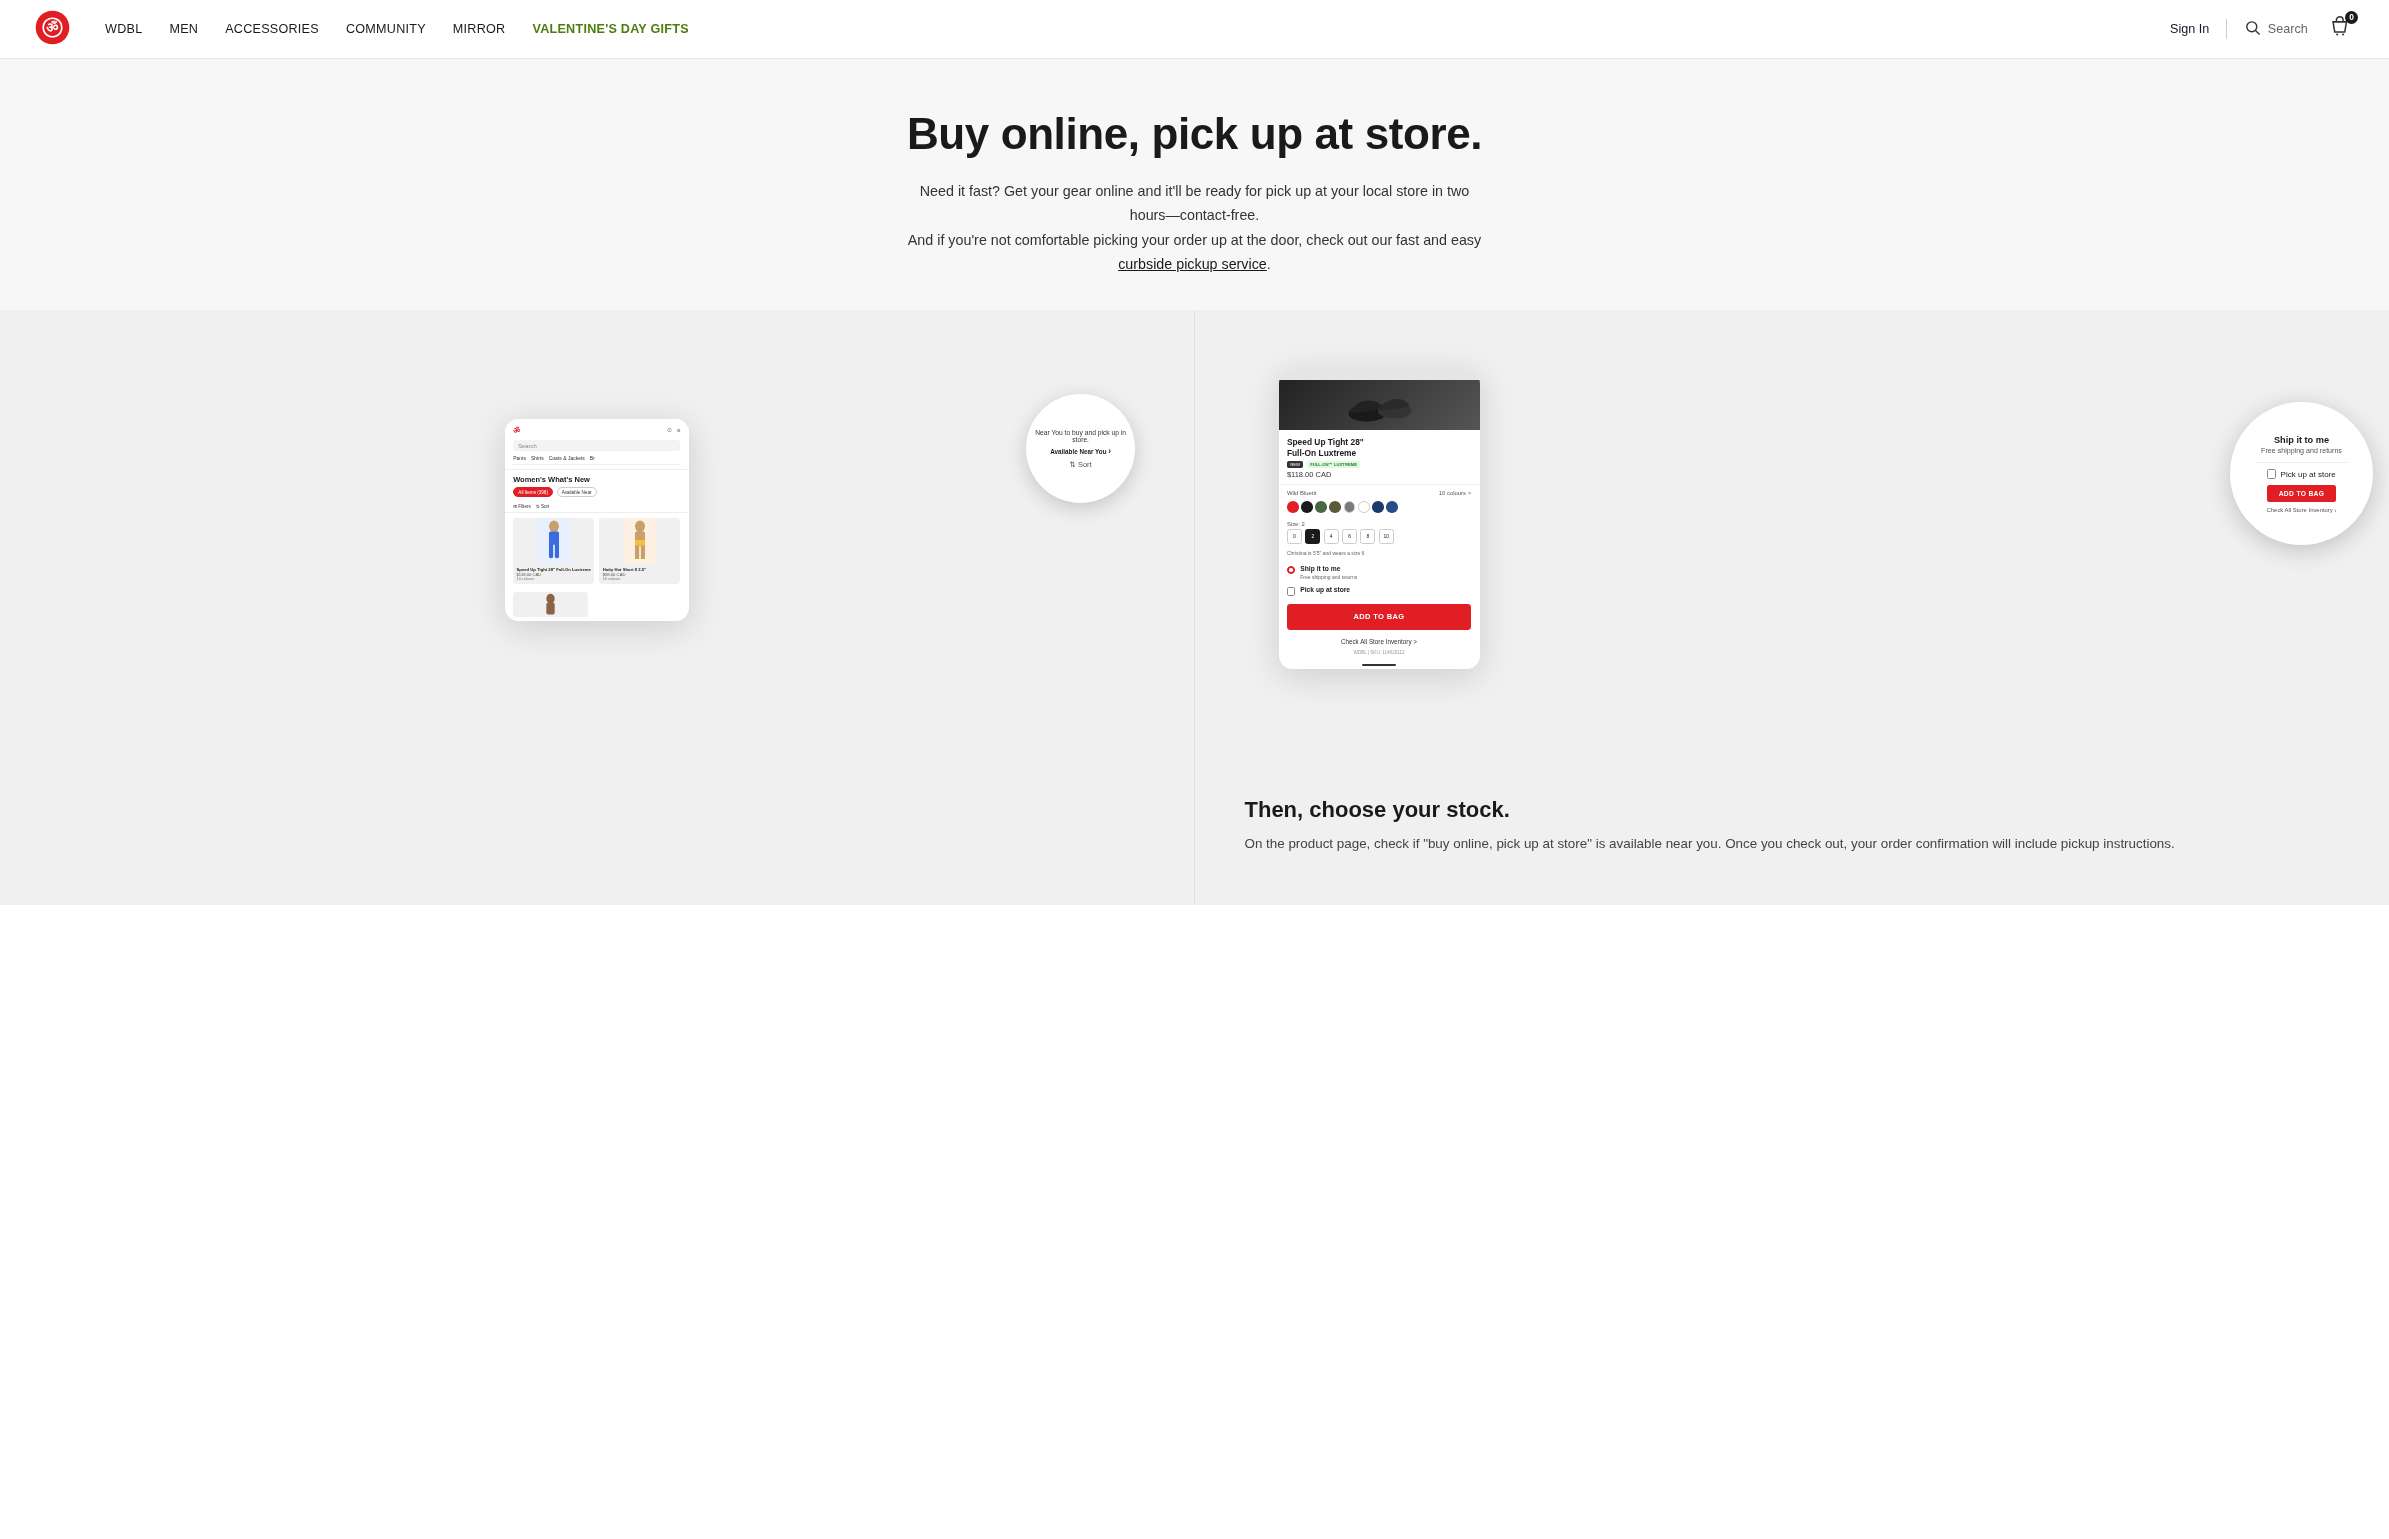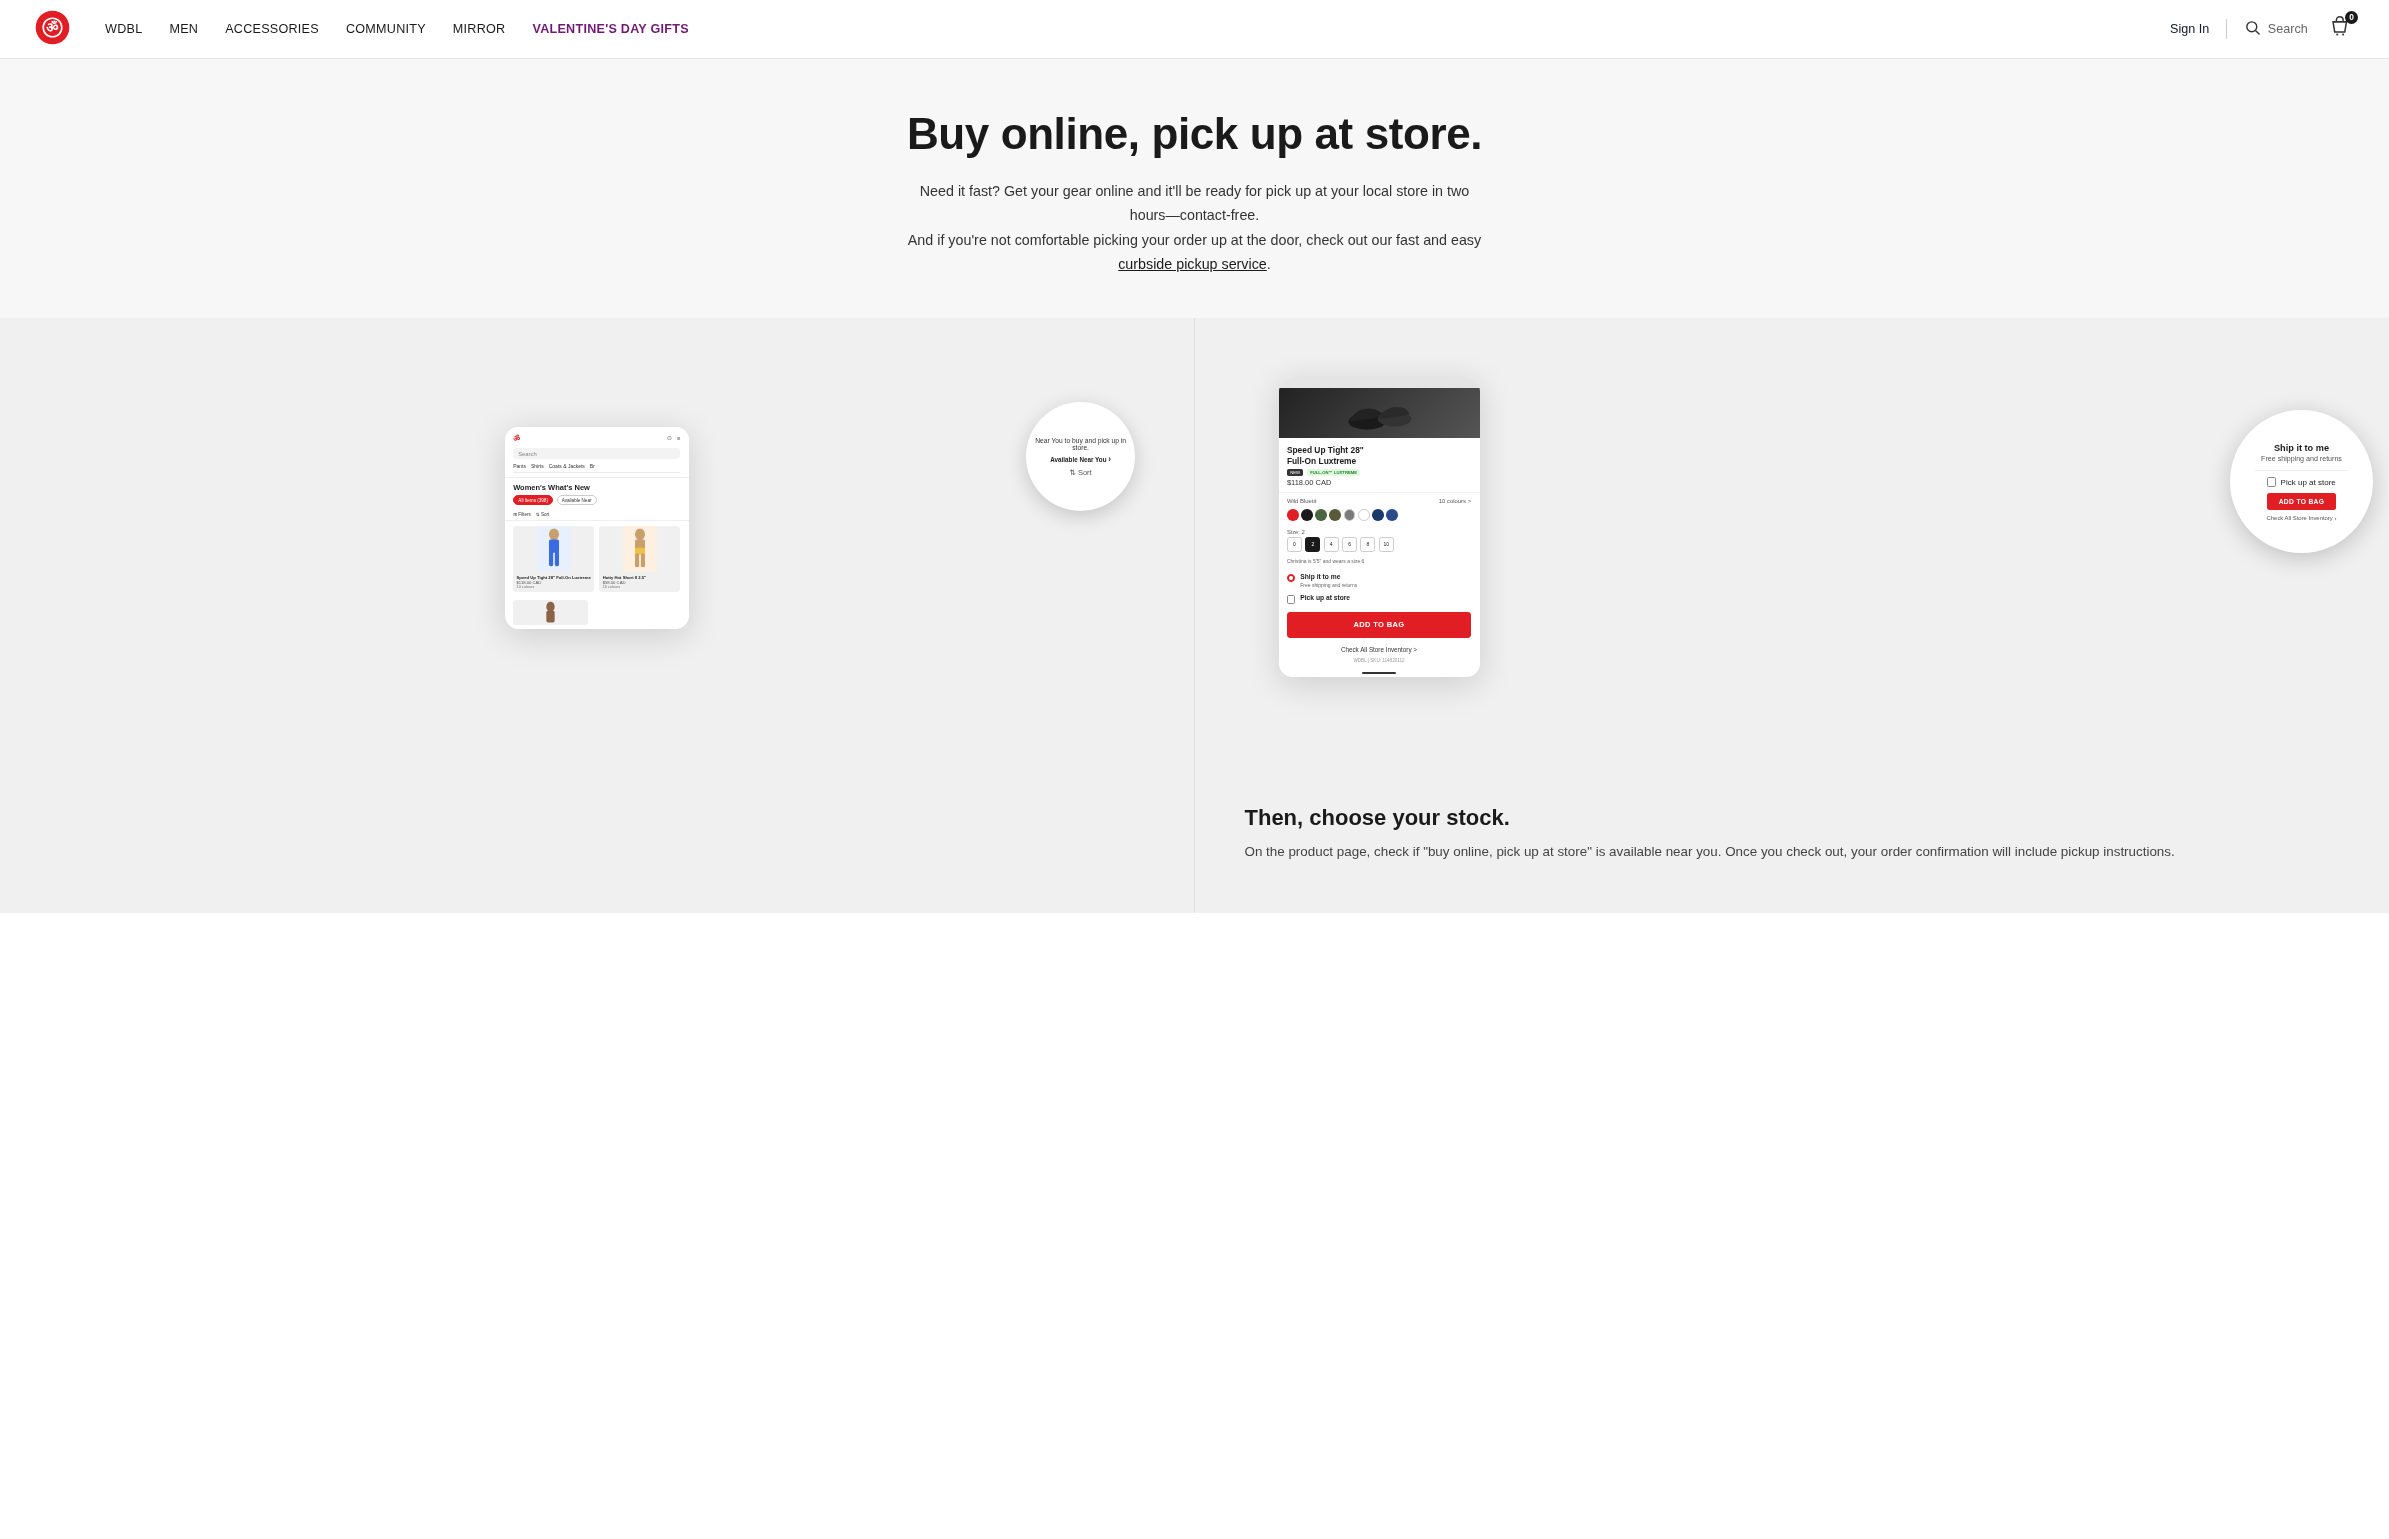--- a/index.html
+++ b/index.html
@@ -31,21 +31,21 @@
     .nav-link {
       font-size: 12.6px;
       font-weight: 500;
       letter-spacing: 0.02em;
       text-decoration: none;
       color: #1a1a1a;
       cursor: pointer;
       white-space: nowrap;
     }
     .nav-link.valentines {
-      color: #701a75;
+      color: #4d7c0f;
       font-weight: 600;
     }
     .nav-right {
       display: flex;
       align-items: center;
       gap: 17px;
     }
     .sign-in-btn {
       font-size: 12.6px;
       font-weight: 500;
@@ -100,21 +100,21 @@
       font-size: 44px;
       font-weight: 800;
       letter-spacing: -0.4px;
       margin-bottom: 20px;
     }
     .hero-desc {
       font-size: 14.3px;
       line-height: 1.7;
       color: #333;
       max-width: 587px;
-      margin: 8px auto;
+      margin: 0 auto;
     }
     .hero-desc a {
       color: #1a1a1a;
       text-decoration: underline;
     }
 
     
     .two-col {
       display: grid;
       grid-template-columns: 1fr 1fr;

